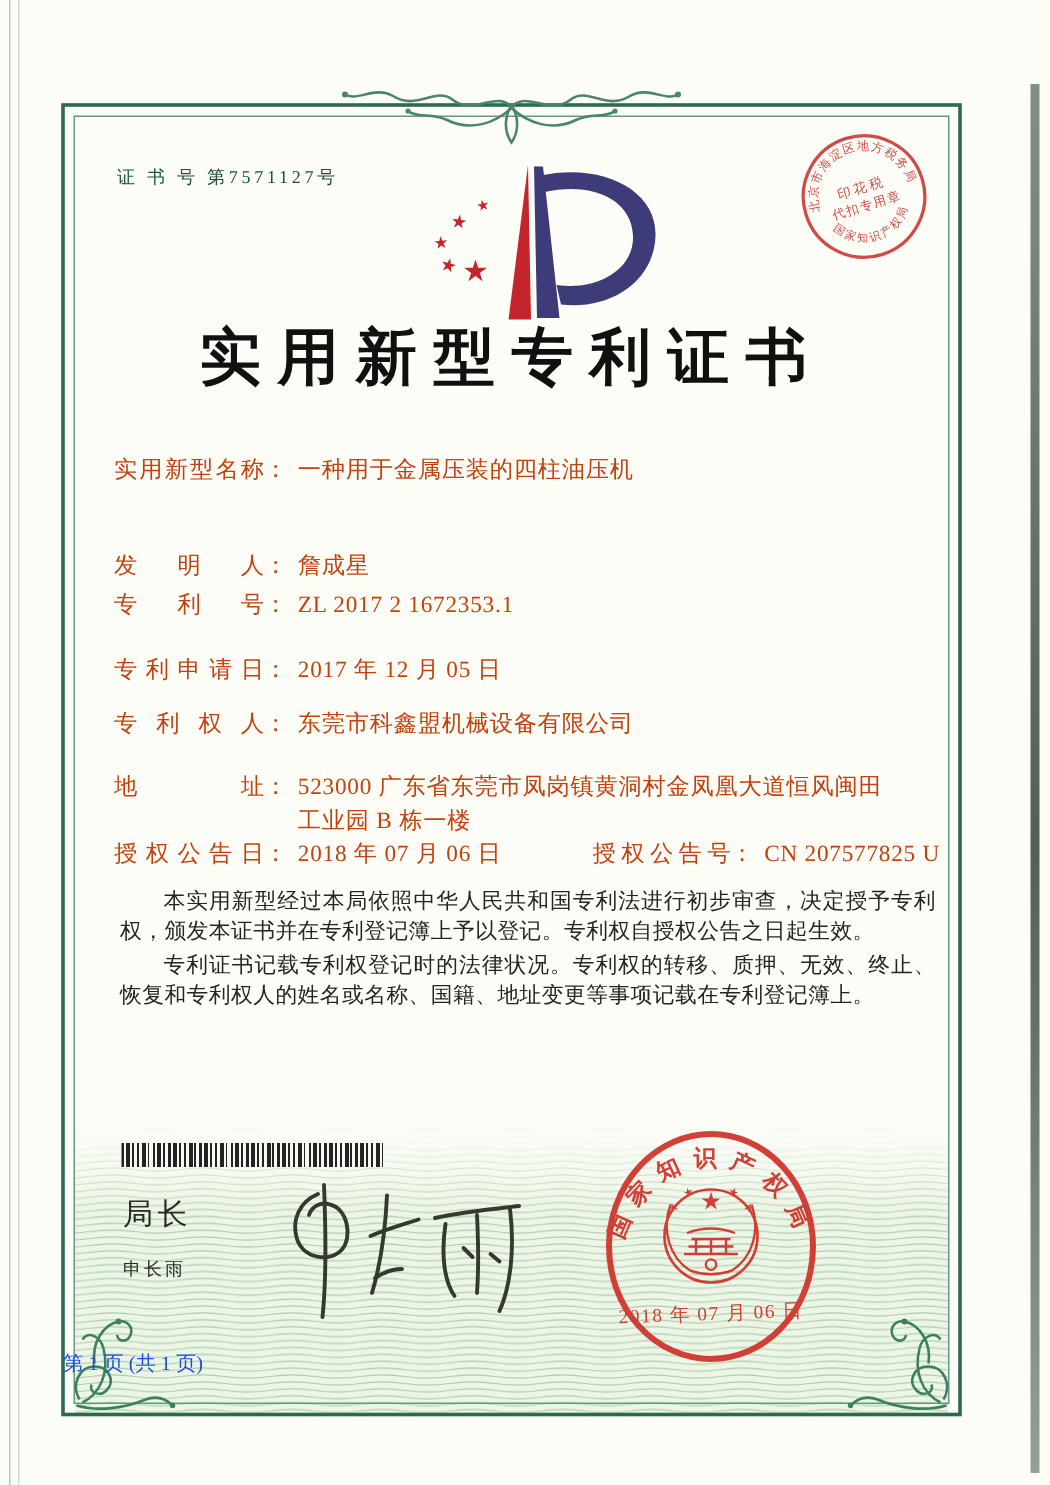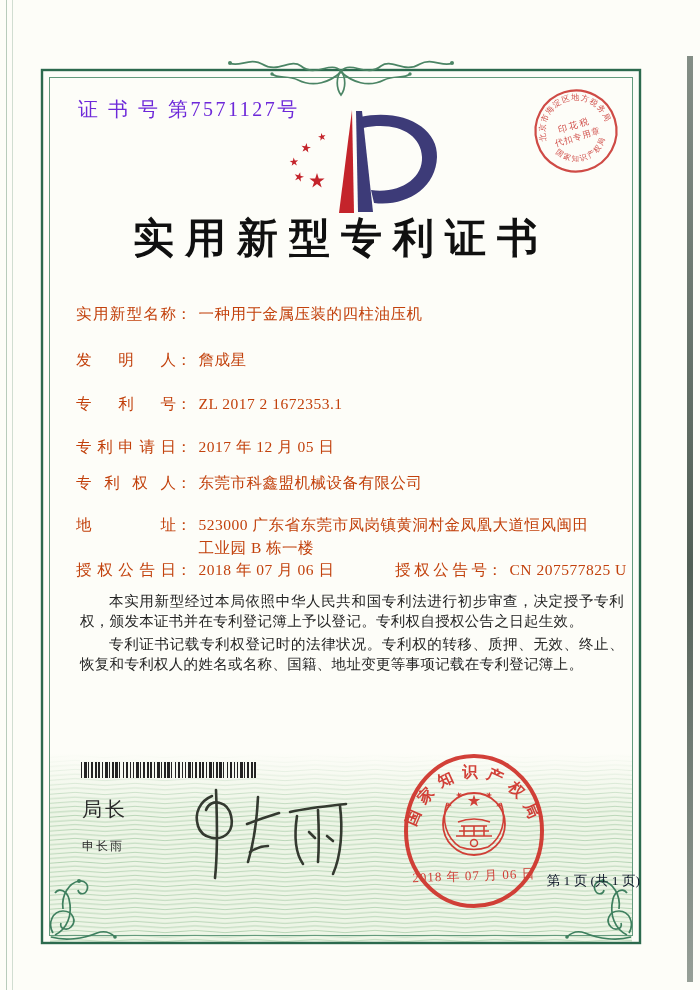--- a/index.html
+++ b/index.html
@@ -9,34 +9,34 @@
     font-family:"Liberation Serif","DejaVu Serif",serif;
   }
   .abs{position:absolute}
   svg{display:block}
   #bg-svg,#fg-svg{position:absolute;left:0;top:0;width:700px;height:990px;pointer-events:none}
   #bg-svg{z-index:0}
   #barcode{z-index:1;left:81px;top:762px;width:176px;height:16px;
     background:repeating-linear-gradient(90deg,#232323 0 1.5px,#f6f9f1 1.5px 3.2px,#232323 3.2px 5.8px,#f6f9f1 5.8px 7px,#232323 7px 8.2px,#f6f9f1 8.2px 10.4px)}
   #fg-svg{z-index:2}
   .txt{z-index:3}
-  #certno{left:78px;top:96px;font-size:20px;letter-spacing:2.5px;color:#6d28d9}
+  #certno{left:78px;top:110px;font-size:12px;letter-spacing:2.5px;color:#14532d}
   #title{left:42px;top:211px;width:598px;text-align:center;font-size:41px;font-weight:bold;letter-spacing:11px;color:#101010}
   .frow{left:76px;width:556px;font-size:15.5px;color:#c2410c;line-height:23px}
   .flabel{display:inline-block;width:100px;text-align:justify;text-align-last:justify;vertical-align:top;white-space:normal}
   .fcolon{display:inline-block;margin-right:7px;vertical-align:top}
   .fvalue{display:inline-block;vertical-align:top;white-space:pre-line;letter-spacing:.5px;max-width:430px}
-  #row1{top:302px}#row2{top:348px}#row3{top:392px}#row4{top:435px}#row5{top:471px}#row6{top:513px}#row7{top:558px}
+  #row1{top:302px}#row2{top:366px}#row3{top:392px}#row4{top:435px}#row5{top:471px}#row6{top:513px}#row7{top:558px}
   #grant-no{position:absolute;left:319px;top:0;white-space:nowrap}
   #grant-no .flabel{width:92px}
   #paras{left:76px;top:588px;width:552px;font-size:14.5px;line-height:19.6px;text-align:justify;color:#242424}
   #paras p{margin:4px;text-indent:2em;letter-spacing:.3px}
   #sig-title{left:82px;top:796px;font-size:20px;letter-spacing:3px;color:#2a2a2a}
   #sig-name{left:82px;top:838px;font-size:12px;letter-spacing:2px;color:#2a2a2a}
-  #footer{left:42px;top:872px;width:598px;text-align:right;font-size:13.5px;color:#0f172a}
+  #footer{left:42px;top:900px;width:598px;text-align:left;font-size:13.5px;color:#1d4ed8}
   #foldline{left:6px;top:0;width:5px;height:990px;z-index:1;
     border-left:1.5px solid rgba(118,155,128,.5);border-right:1px solid rgba(118,155,128,.32)}
   #scanshadow{left:687px;top:56px;width:6px;height:926px;z-index:1;
     background:linear-gradient(180deg,rgba(66,82,72,.65),rgba(58,74,64,.88) 55%,rgba(66,82,72,.55))}
 </style>
 </head>
 <body>
 
 <svg id="bg-svg" viewBox="0 0 700 990">
   <defs>

